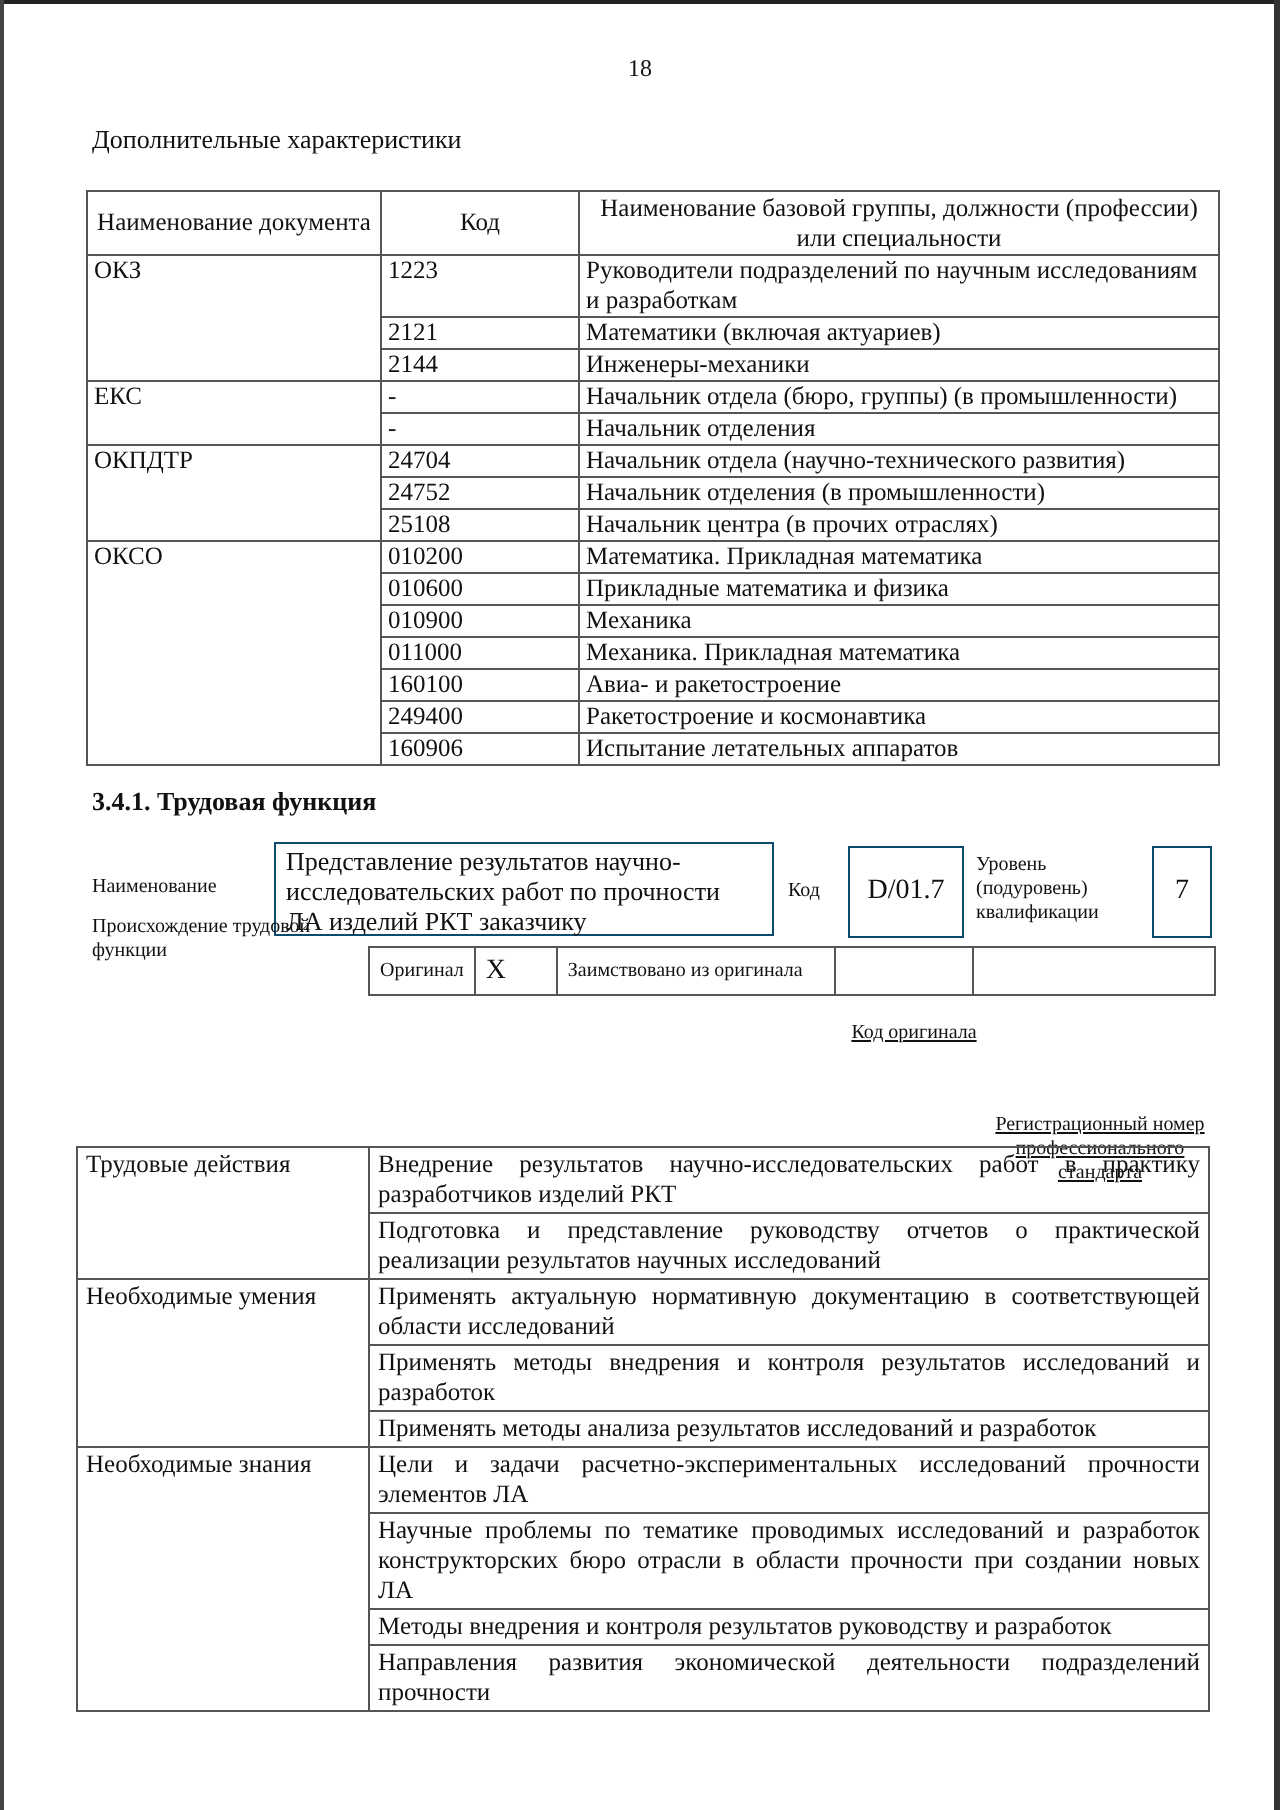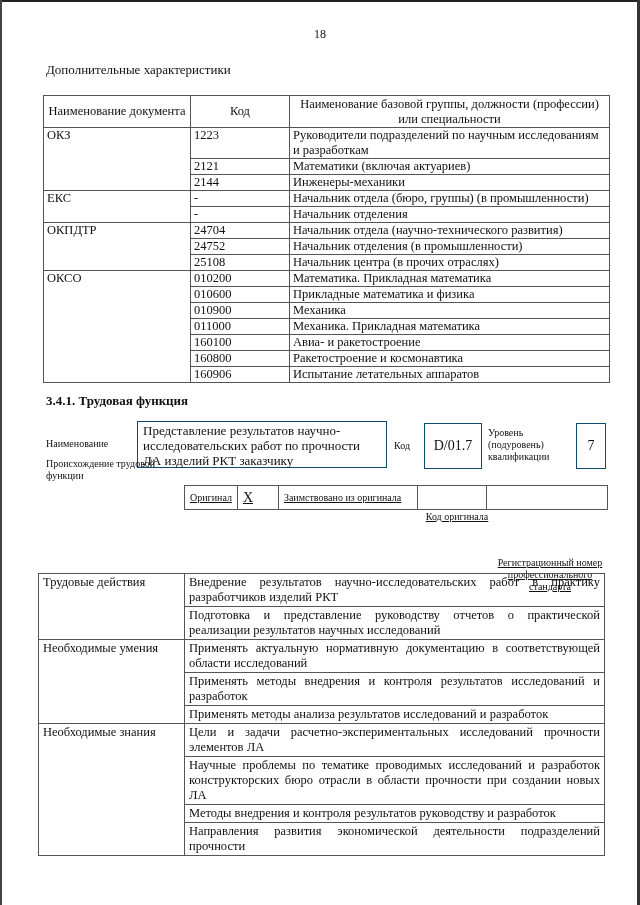--- a/index.html
+++ b/index.html
@@ -19,21 +19,21 @@
   .t1 th { text-align: center; vertical-align: middle; height: 31px; }
   .t1 td { height: 15px; }
   .t1 td.doc { vertical-align: top; }
   .t1 .c1 { width: 140px; } .t1 .c2 { width: 92px; }
   .section-heading { position: absolute; left: 46px; top: 393px; font-size: 13px; font-weight: bold; }
   .lbl-small { position: absolute; font-size: 10px; line-height: 12px; }
   .box { position: absolute; border: 1px solid #0c4a6e; box-sizing: border-box; }
   .name-box { left: 137px; top: 421px; width: 250px; height: 47px; font-size: 13px; line-height: 15px; padding: 1px 5px; }
   .code-box { left: 424px; top: 423px; width: 58px; height: 46px; font-size: 14px; display: flex; align-items: center; justify-content: center; }
   .level-box { left: 576px; top: 423px; width: 30px; height: 46px; font-size: 14px; display: flex; align-items: center; justify-content: center; }
-  .t2 { left: 184px; top: 485px; width: 424px; height: 23px; text-decoration: underline; }
+  .t2 { left: 184px; top: 473px; width: 424px; height: 23px; }
   .t2 td { font-size: 10px; line-height: 11px; vertical-align: middle; height: 23px; padding: 0 5px; }
   .t2 .mark { font-size: 14px; text-align: left; }
   .under { position: absolute; text-align: center; font-size: 10px; line-height: 12px; text-decoration: underline; }
   .t3 { left: 38px; top: 573px; width: 567px; }
   .t3 td { font-size: 12.5px; line-height: 15px; padding: 1px 4px; }
   .t3 td.cat { width: 137px; }
   .t3 td.val { text-align: justify; }
 </style>
 </head>
 <body>
@@ -104,21 +104,21 @@
       </tr>
       <tr>
         <td class="c2">011000</td>
         <td>Механика. Прикладная математика</td>
       </tr>
       <tr>
         <td class="c2">160100</td>
         <td>Авиа- и ракетостроение</td>
       </tr>
       <tr>
-        <td class="c2">160800</td>
+        <td class="c2">249400</td>
         <td>Ракетостроение и космонавтика</td>
       </tr>
       <tr>
         <td class="c2">160906</td>
         <td>Испытание летательных аппаратов</td>
       </tr>
     </tbody>
 </table>
 
 <div class="section-heading">3.4.1. Трудовая функция</div>

